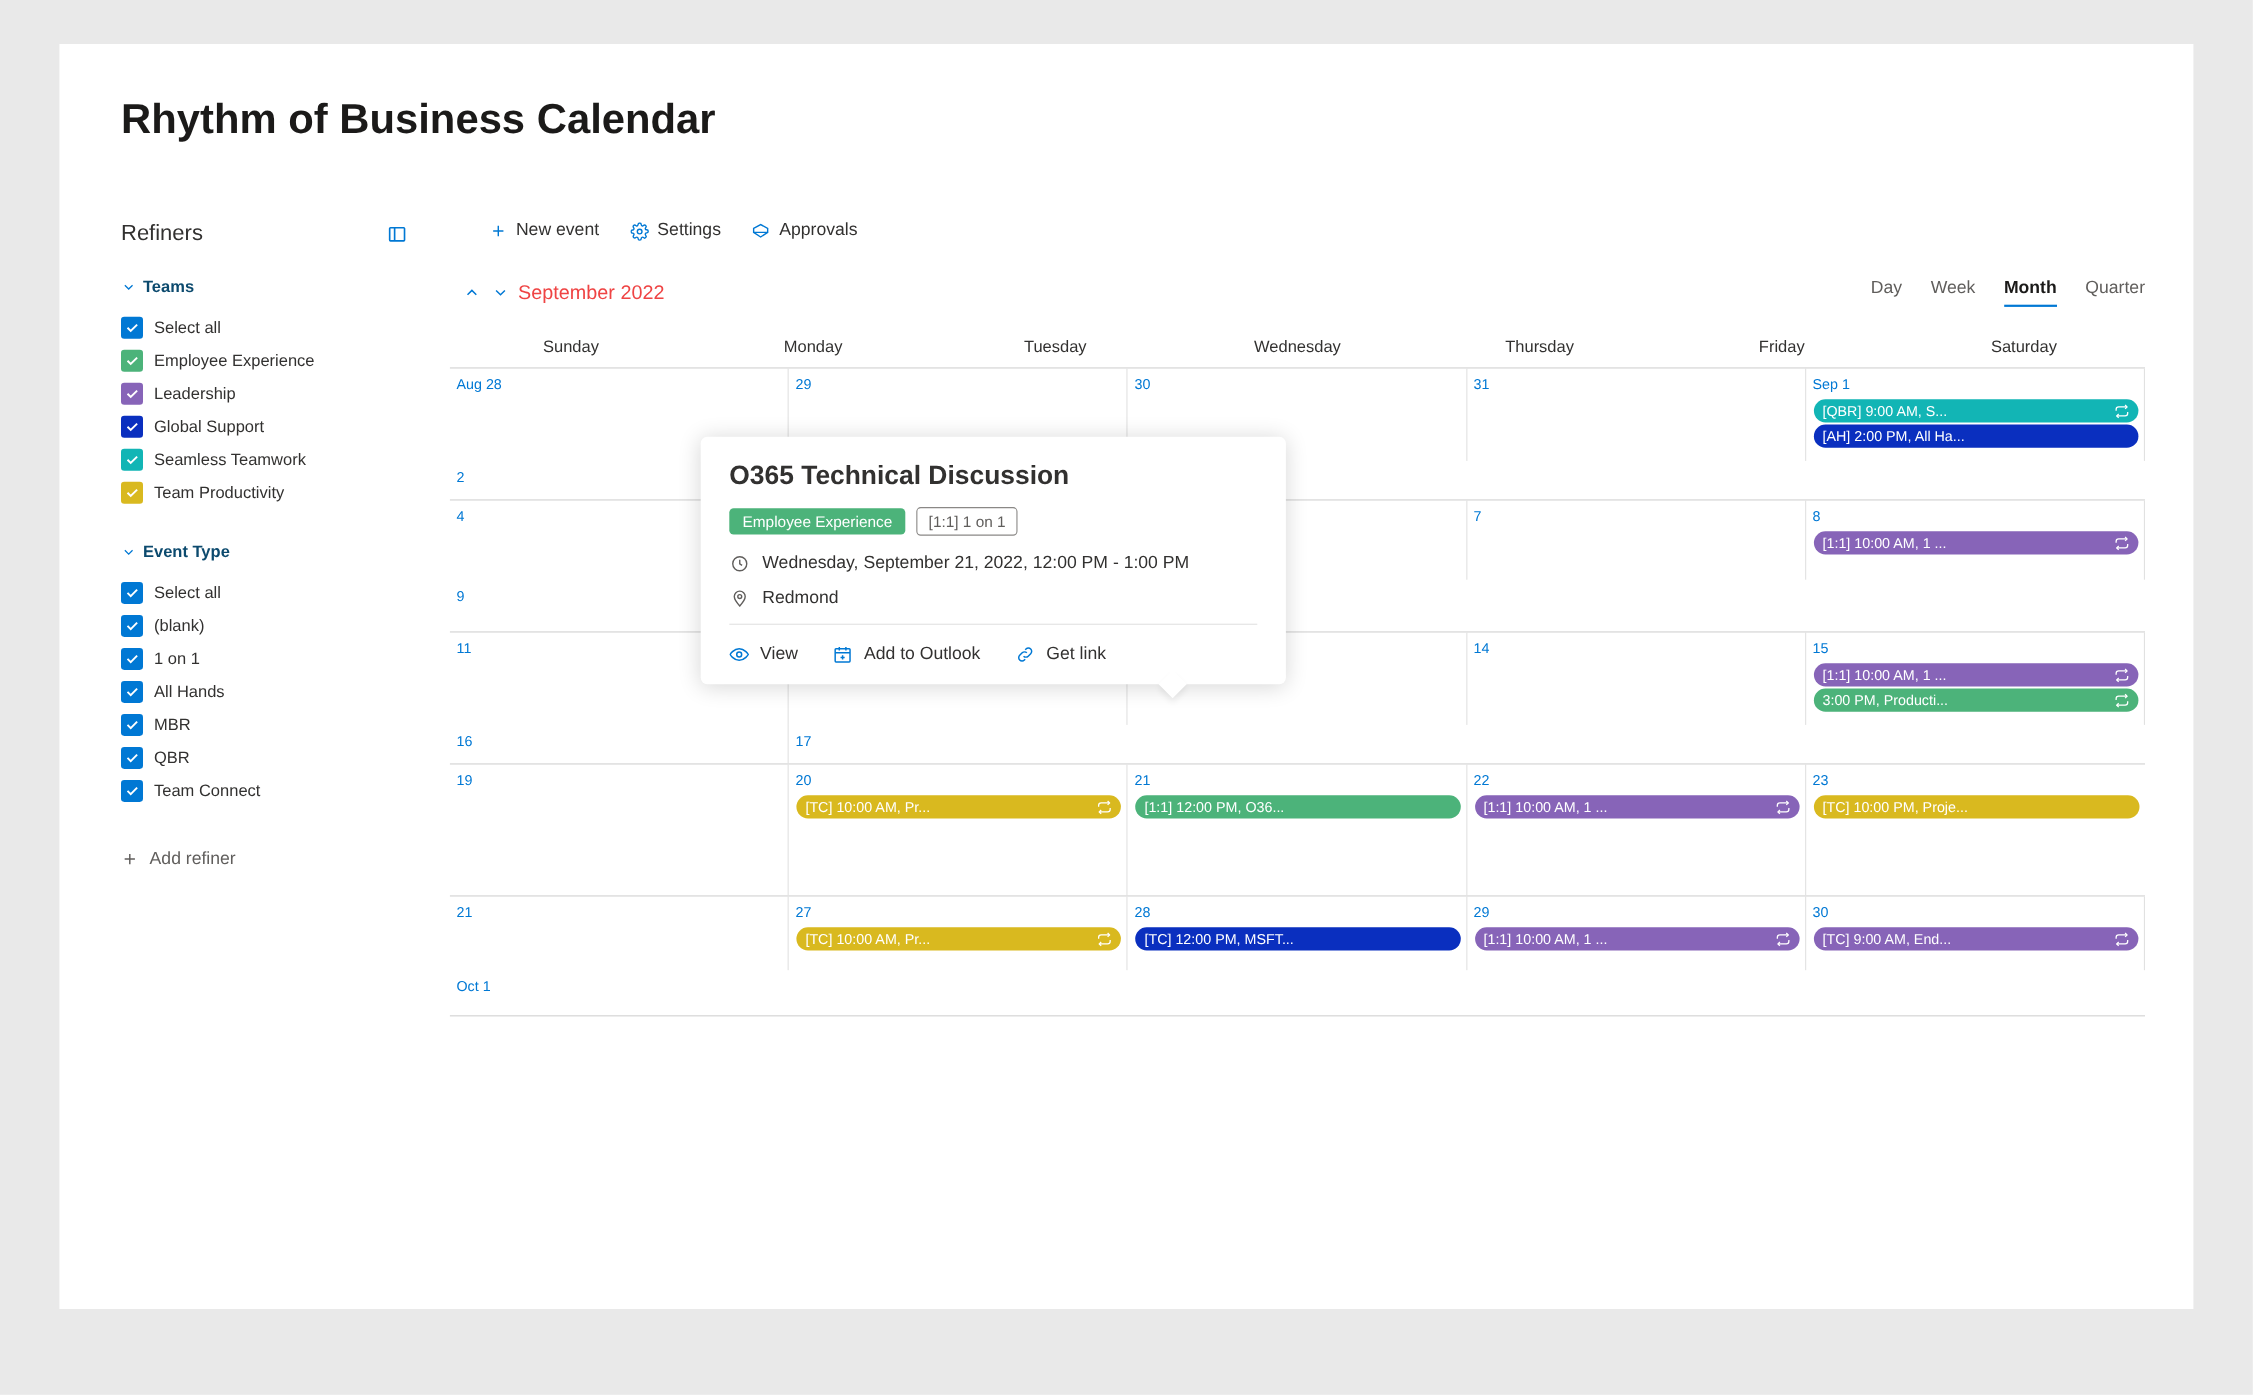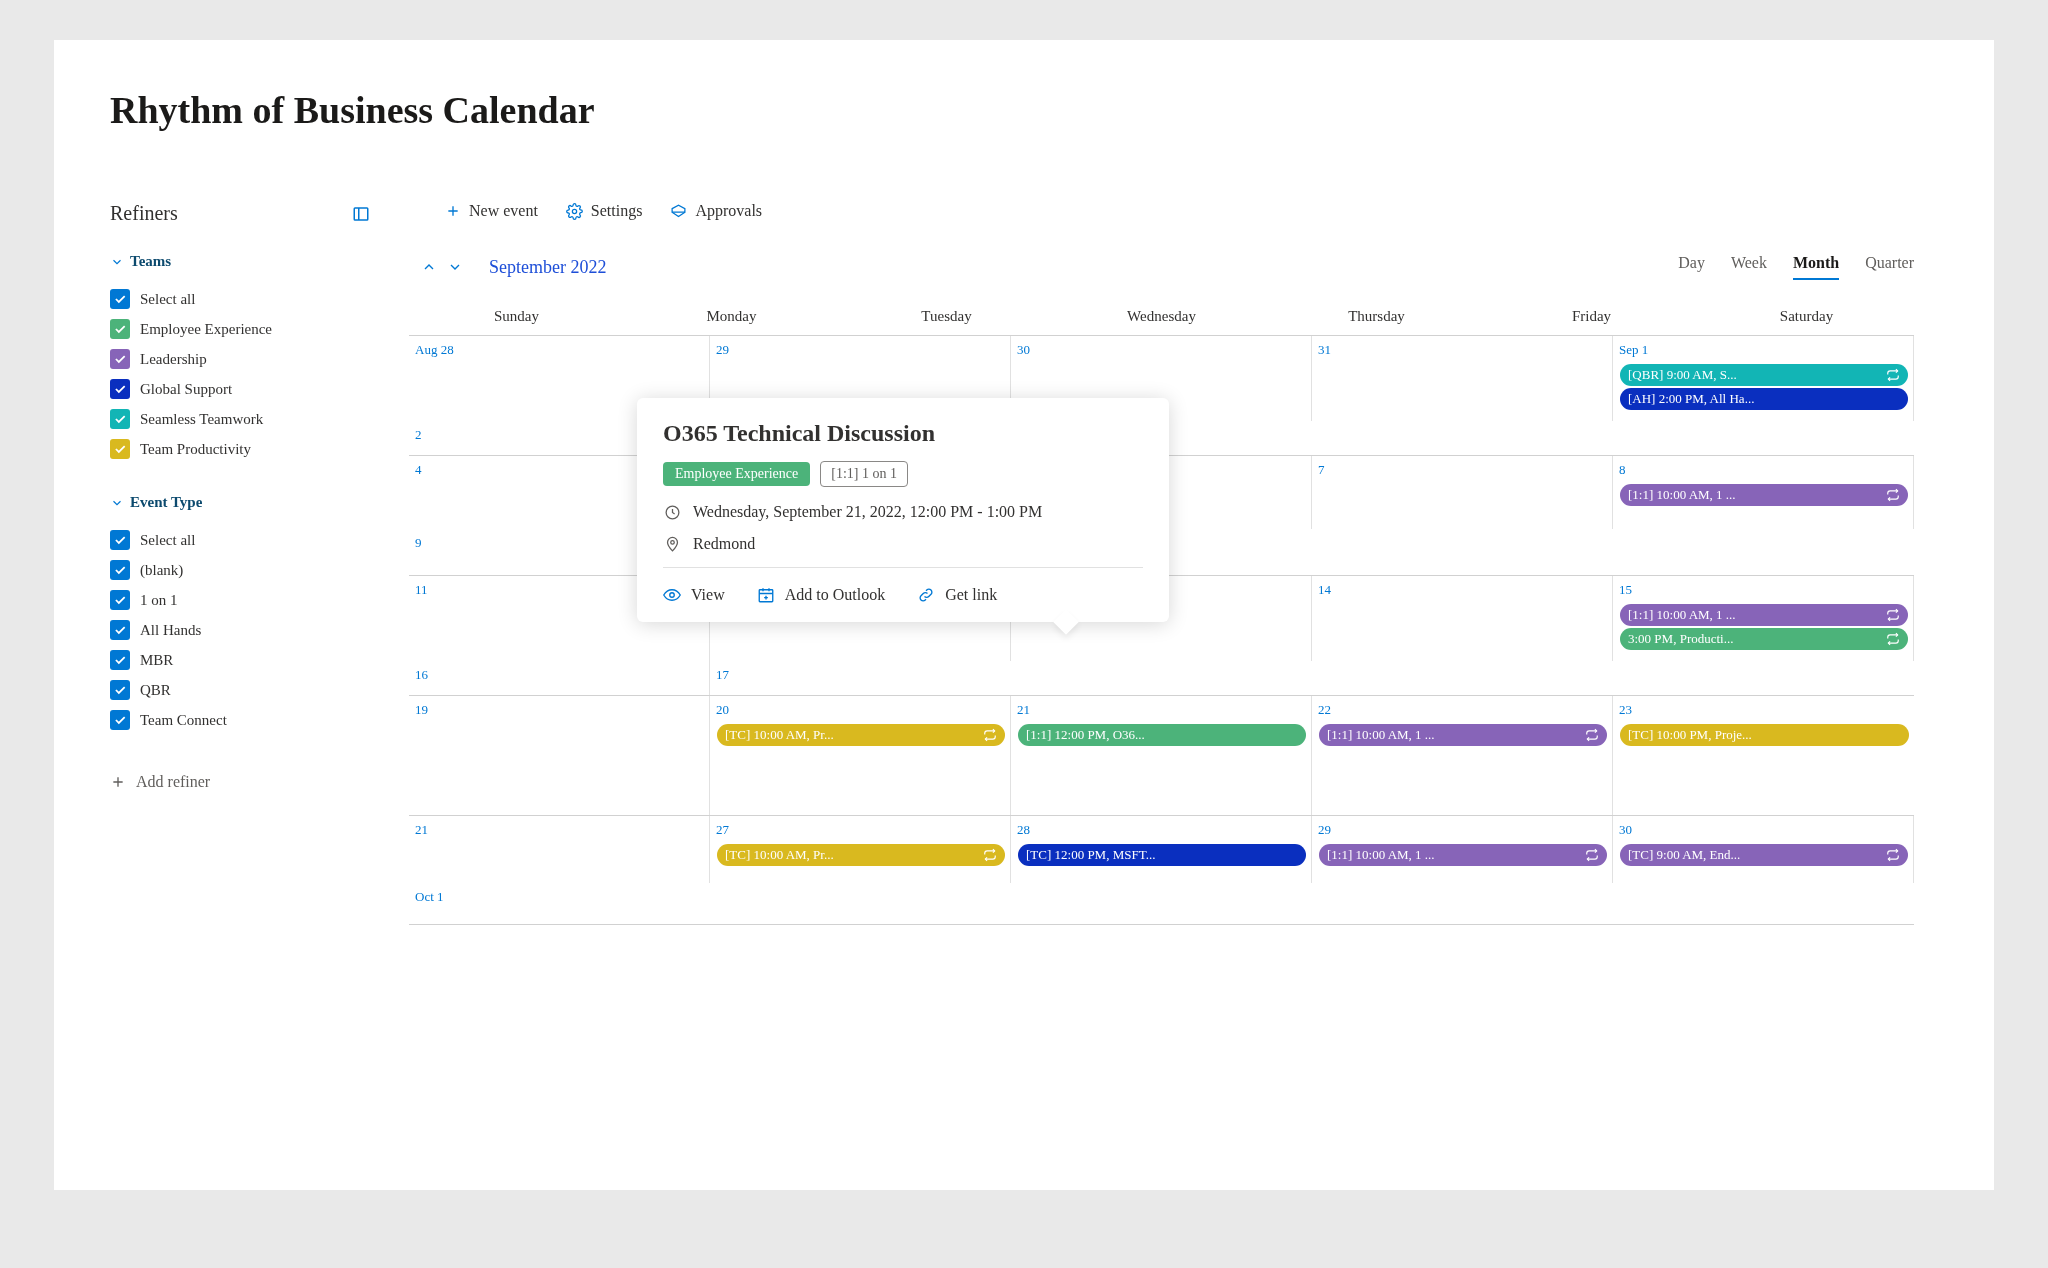--- a/index.html
+++ b/index.html
@@ -7,23 +7,22 @@
     font-family: "Segoe UI", -apple-system, BlinkMacSystemFont, sans-serif;
     background: #e9e9e9;
     padding: 40px;
     color: #323130;
     font-size: 14px;
   }
   .app {
     background: #fff;
     max-width: 1940px;
     margin: 0 auto;
-    padding: 48px 80px 30px 56px;
+    padding: 48px 44px 30px 56px;
     min-height: 1150px;
-    font-family: Liberation Serif, serif;
   }
   .page-title {
     font-size: 38px;
     font-weight: 700;
     color: #1b1a19;
     margin-bottom: 70px;
   }
   .layout { display: flex; gap: 39px; }
   .sidebar { width: 260px; flex-shrink: 0; }
   .main { flex: 1; }
@@ -72,21 +71,21 @@
     font-size: 16px; color: #323130; cursor: pointer;
   }
   .toolbar-btn .ic { color: #0078d4; }
 
   .cal-nav {
     display: flex; justify-content: space-between; align-items: center;
     margin-bottom: 18px;
   }
   .cal-nav-left { display: flex; align-items: center; gap: 6px; padding-left: 10px; }
   .nav-arrow { color: #0078d4; cursor: pointer; padding: 2px; }
-  .cal-title { font-size: 18px; color: #1d4ed8; margin-left: 18px; }
+  .cal-title { font-size: 18px; color: #ef4444; }
   .view-tabs { display: flex; gap: 26px; }
   .view-tab {
     font-size: 16px; color: #605e5c; cursor: pointer;
     padding-bottom: 6px; border-bottom: 2px solid transparent;
   }
   .view-tab.active { color: #1b1a19; font-weight: 600; border-bottom-color: #0078d4; }
 
   .cal-grid { }
   .cal-header-row { display: grid; grid-template-columns: repeat(7, 1fr); }
   .cal-header-cell {

